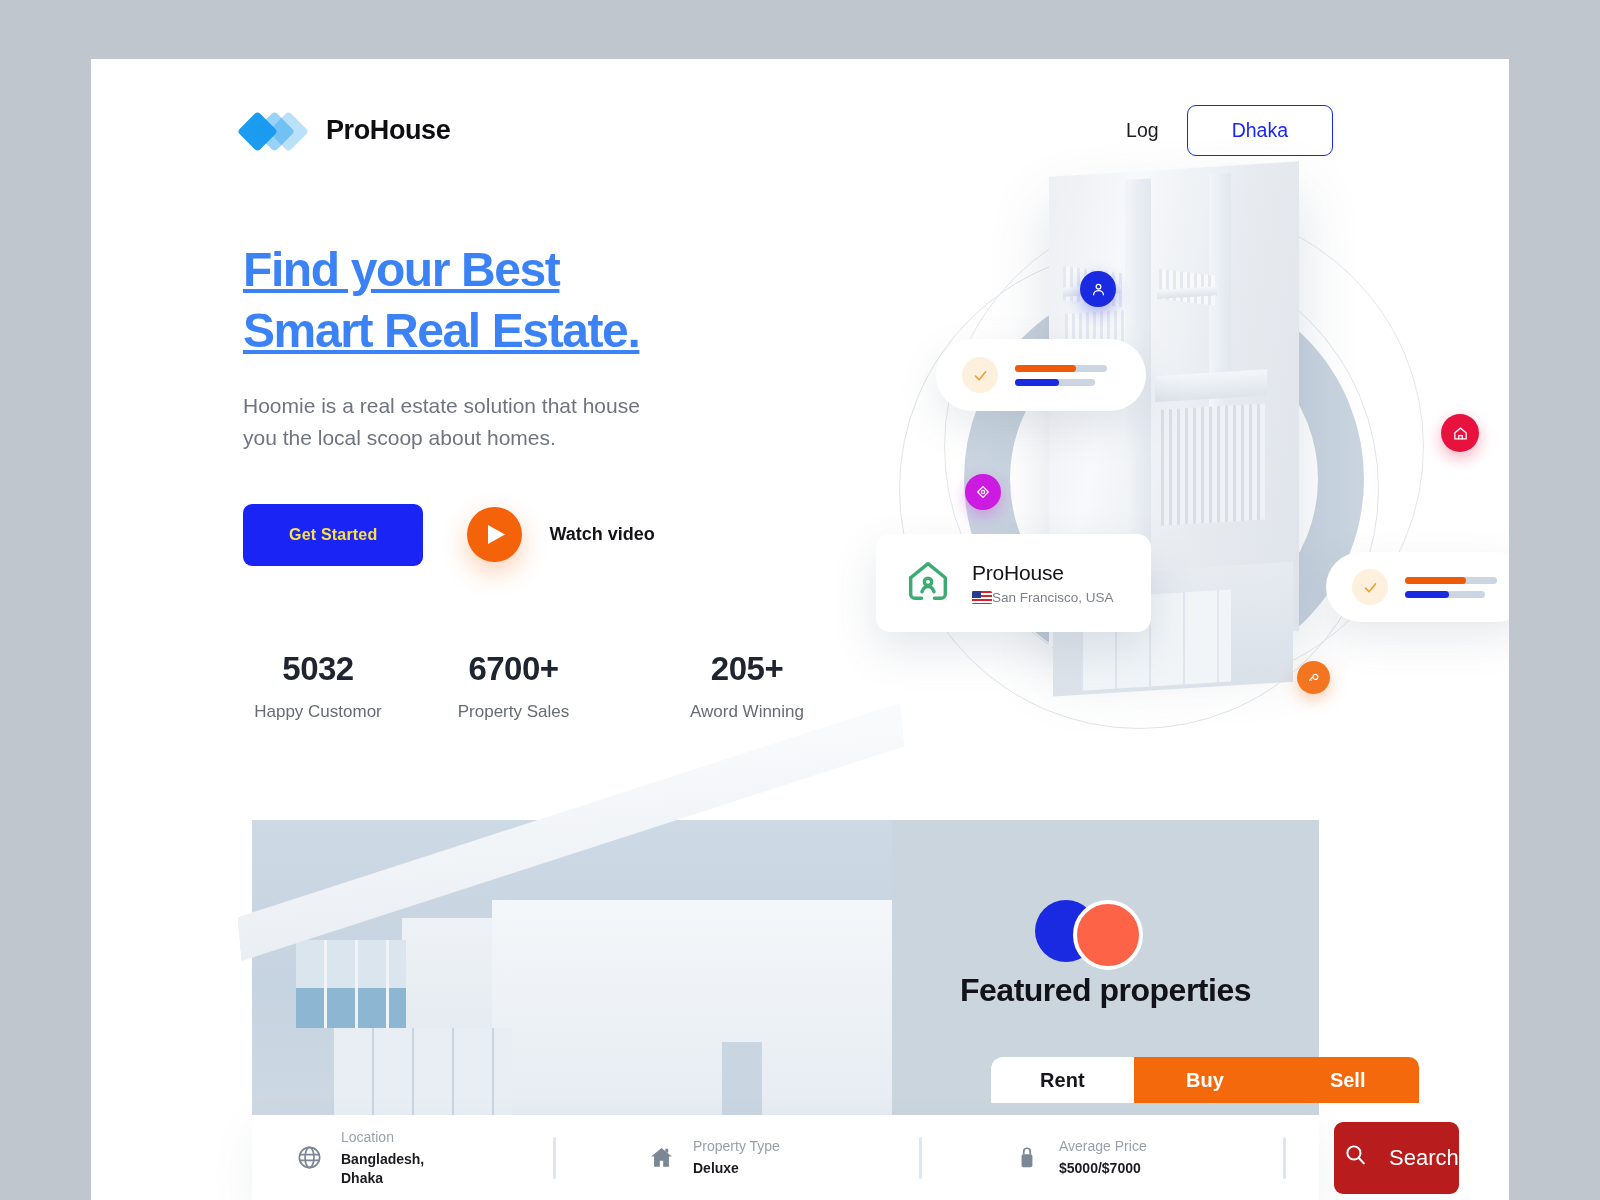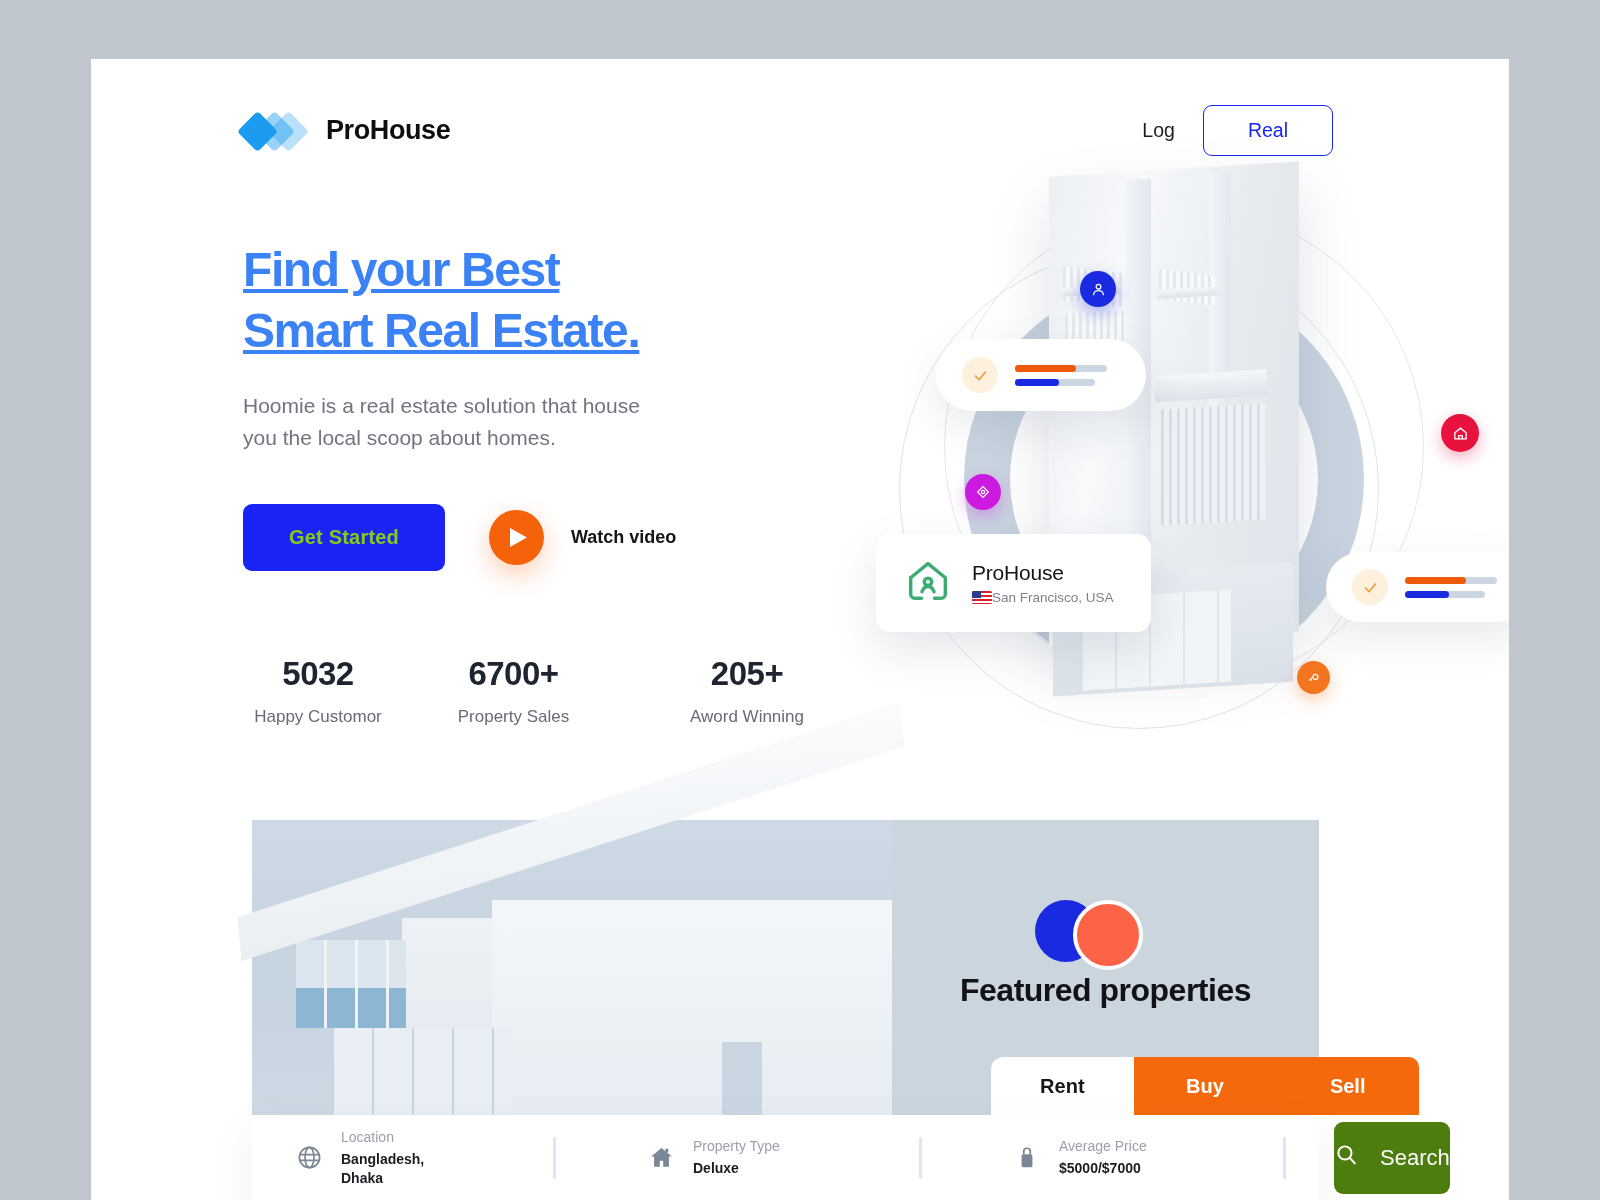--- a/index.html
+++ b/index.html
@@ -57,21 +57,21 @@
   h1.headline {
     font-size:48px; line-height:1.28; font-weight:800;
     color:#3b82f6; letter-spacing:-1.4px;text-decoration:underline;
   }
   .sub {
     margin-top:28px; font-size:21px; line-height:1.52; color:#6f7480;
     max-width:430px;
   }
   .cta-row { margin-top:50px; display:flex; align-items:center; }
   .get-started {
-    background:#1a25f5; color:#84cc16; font-size:20px; font-weight:700;
+    background:#1a25f5; color:#fde047; font-size:16px; font-weight:700;
     border:none; border-radius:9px; padding:22px 46px; cursor:pointer;
     font-family:inherit; letter-spacing:.2px;
   }
   .watch { display:flex; align-items:center; margin-left:44px; cursor:pointer; }
   .play {
     width:55px; height:55px; border-radius:50%; background:#f4620a;
     display:flex; align-items:center; justify-content:center;
     box-shadow:0 10px 26px rgba(244,98,10,.30);
   }
   .play svg { margin-left:4px; }
@@ -249,21 +249,21 @@
   .circ { position:absolute; border-radius:50%; }
   .circ.blue { left:0; top:0; width:62px; height:62px; background:#1a2ae0; }
   .circ.coral{ left:38px; top:0; width:62px; height:62px; background:#fc6347;
                border:4px solid #fff; box-sizing:content-box; }
   .feat-title {
     position:absolute; left:0; top:152px; width:427px; text-align:center;
     font-size:32px; font-weight:700; color:#12121a; letter-spacing:-.5px;
   }
 
   .tabs {
-    position:absolute; left:739px; top:237px; width:428px; height:58px;
+    position:absolute; left:739px; top:237px; width:428px; height:46px;
     display:flex; border-radius:10px 10px 0 0; overflow:hidden;
   }
   .tab {
     flex:1; display:flex; align-items:center; justify-content:center;
     font-size:20px; font-weight:600; cursor:pointer; background:#f4690c; color:#fff;
   }
   .tab.active { background:#fff; color:#16161c; border-radius:12px 0 0 0; }
 
   .searchbar {
     position:absolute; left:0; top:295px; width:1067px; height:85px;
@@ -277,44 +277,44 @@
   .field .ftext { margin-left:17px; }
   .field .flabel { font-size:14px; color:#9aa0aa; }
   .field .fvalue { margin-top:4px; font-size:14px; font-weight:700; color:#1b1b22;
                    line-height:1.32; }
   .divider { width:3px; height:42px; background:#dde6f2; border-radius:2px; flex:none; }
   .f1 { width:253px; }
   .f2 { width:267px; }
   .f3 { width:265px; }
   .search-btn {
     margin-left:auto; margin-right:28px; width:207px; height:72px;
-    background:#4d7c0f; color:#fff; border:none; border-radius:9px;
+    background:#b91c1c; color:#fff; border:none; border-radius:9px;
     display:flex; align-items:center; justify-content:center; gap:21px;
-    font-size:22px; font-family:inherit; cursor:pointer; font-weight:500;
+    font-size:22px; font-family:inherit; cursor:pointer; font-weight:500;padding-left:9px;
   }
 </style>
 </head>
 <body>
 
 <div class="page">
 
   <div class="nav">
     <div class="brand">
       <span class="logo">
         <i></i>
           <i></i>
           <i></i>
       </span>
       <span class="brand-name">ProHouse</span>
     </div>
 
 
     <div class="nav-right">
       <button class="log-btn">Log</button>
-      <button class="sign-btn">Real</button>
+      <button class="sign-btn">Dhaka</button>
     </div>
   </div>
 
   <div class="hero-left">
     <h1 class="headline">
       <span>Find your Best</span><br>
       <span>Smart Real Estate.</span>
     </h1>
     <p class="sub">Hoomie is a real estate solution that house you the local scoop about homes.</p>
 

